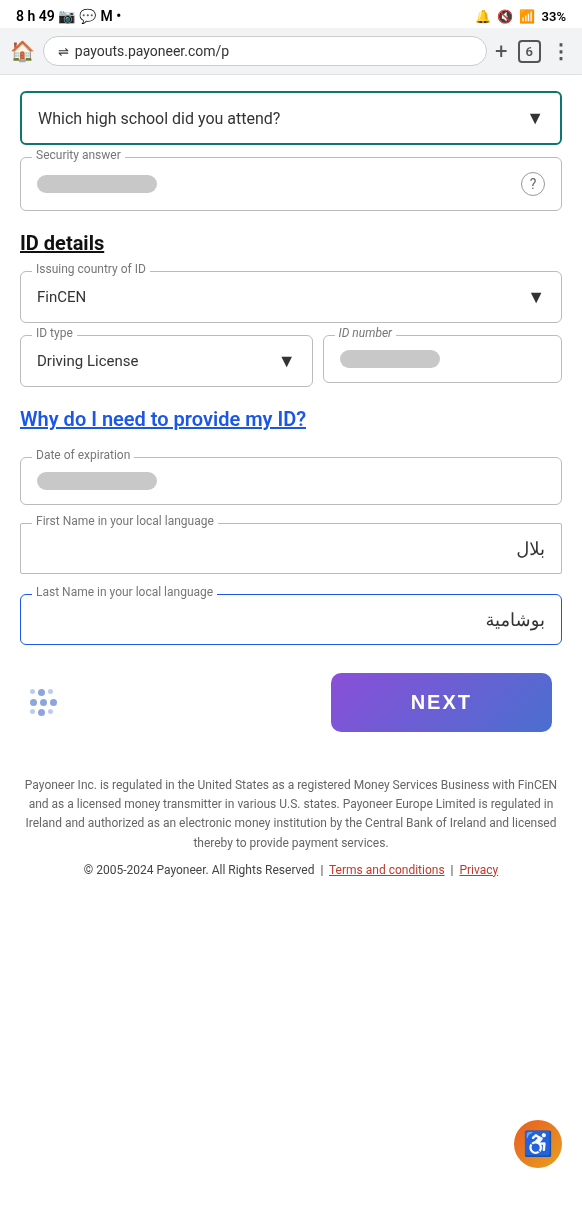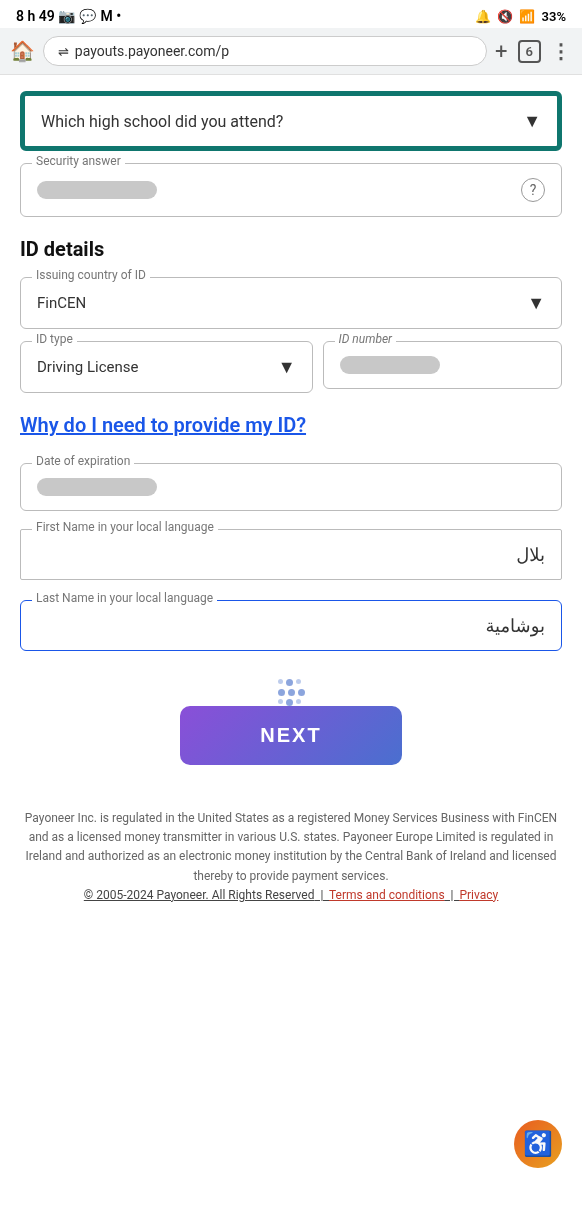--- a/index.html
+++ b/index.html
@@ -62,21 +62,21 @@
     .browser-menu { font-size: 20px; color: #555; font-weight: 900; letter-spacing: 1px; }
 
     
     .main-content {
       padding: 0 20px;
       background: #fff;
     }
 
     
     .dropdown-field {
-      border: 5px solid #0f766e;
+      border: 2px solid #0f766e;
       border-radius: 6px;
       padding: 14px 16px;
       display: flex;
       justify-content: space-between;
       align-items: center;
       margin: 16px 0 12px;
       font-size: 16px;
       color: #333;
       background: #fff;
       cursor: pointer;
@@ -127,20 +127,21 @@
       font-size: 14px;
       color: #666;
     }
 
     
     .section-heading {
       font-size: 20px;
       font-weight: 700;
       color: #111;
       margin: 20px 0 16px;
+      text-decoration: underline;
     }
 
     
     .two-col-row {
       display: flex;
       gap: 10px;
       margin: 12px 0;
     }
     .two-col-row .field-group {
       flex: 1;
@@ -178,21 +179,20 @@
       cursor: pointer;
     }
 
     
     .button-row {
       display: flex;
       align-items: center;
       justify-content: space-between;
       margin: 28px 0 24px;
       padding: 0 10px;
-      flex-direction: column;
     }
     .payoneer-dots {
       display: flex;
       flex-direction: column;
       gap: 3px;
     }
     .dots-row {
       display: flex;
       gap: 3px;
     }
@@ -221,24 +221,23 @@
     
     .footer {
       background: #fff;
       padding: 20px 20px 16px;
       text-align: center;
       font-size: 12px;
       color: #666;
       line-height: 1.6;
     }
     .footer-copyright {
-      margin-top: 0;
+      margin-top: 8px;
       font-size: 12px;
       color: #444;
-      text-decoration: underline;
     }
     .footer-link {
       color: #c0392b;
       text-decoration: underline;
       cursor: pointer;
     }
 
     
     .accessibility-btn {
       position: fixed;

